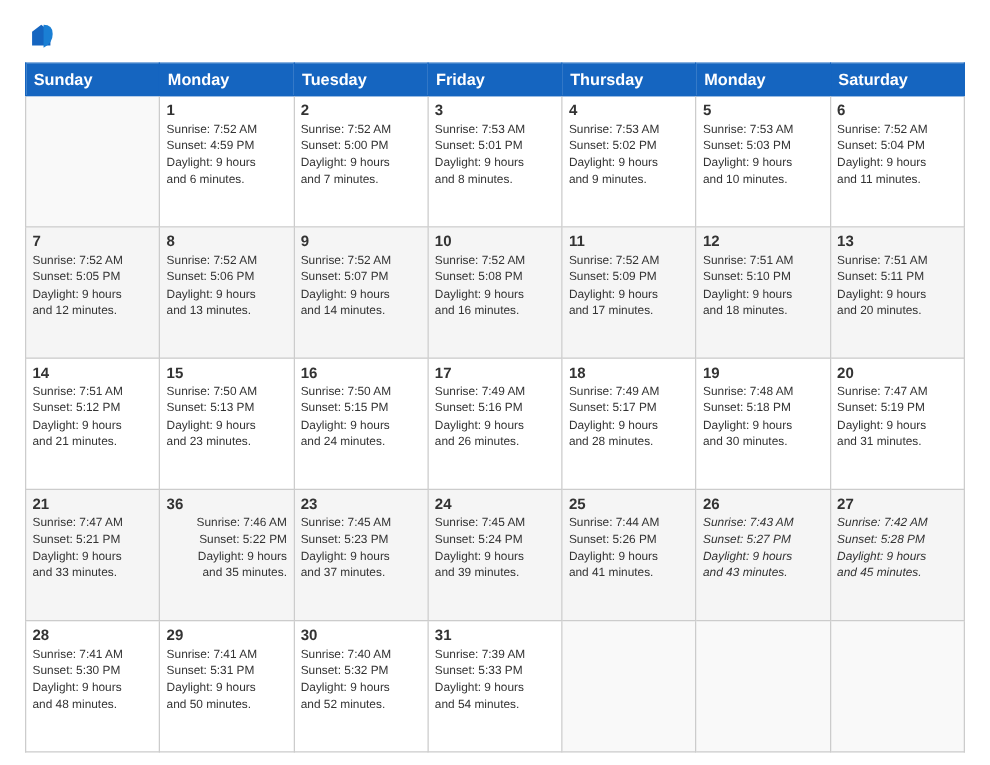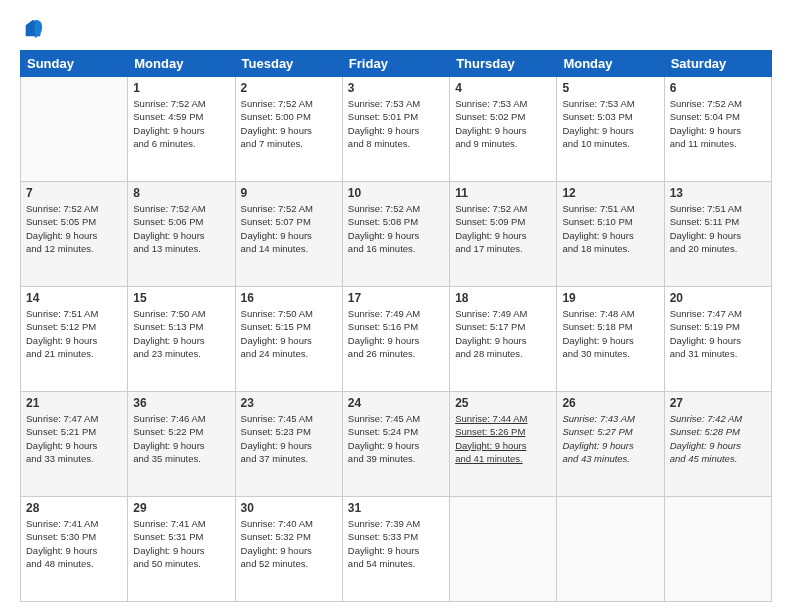--- a/index.html
+++ b/index.html
@@ -285,42 +285,42 @@
         <tr class="row-alt">
           <td>
             <span class="day-num">21</span>
             <div class="day-info" style="white-space: pre-line;">Sunrise: 7:47 AM
 Sunset: 5:21 PM
 Daylight: 9 hours
 and 33 minutes.</div>
           </td>
           <td>
             <span class="day-num">36</span>
-            <div class="day-info" style="white-space: pre-line;">Sunrise: 7:46 AM
+            <div class="day-info" style="white-space: pre-line; text-align: right;">Sunrise: 7:46 AM
 Sunset: 5:22 PM
 Daylight: 9 hours
 and 35 minutes.</div>
           </td>
           <td>
             <span class="day-num">23</span>
             <div class="day-info" style="white-space: pre-line;">Sunrise: 7:45 AM
 Sunset: 5:23 PM
 Daylight: 9 hours
 and 37 minutes.</div>
           </td>
           <td>
             <span class="day-num">24</span>
             <div class="day-info" style="white-space: pre-line;">Sunrise: 7:45 AM
 Sunset: 5:24 PM
 Daylight: 9 hours
 and 39 minutes.</div>
           </td>
           <td>
             <span class="day-num">25</span>
-            <div class="day-info" style="white-space: pre-line; text-decoration: underline;">Sunrise: 7:44 AM
+            <div class="day-info" style="white-space: pre-line;">Sunrise: 7:44 AM
 Sunset: 5:26 PM
 Daylight: 9 hours
 and 41 minutes.</div>
           </td>
           <td>
             <span class="day-num">26</span>
             <div class="day-info" style="white-space: pre-line; font-style: italic;">Sunrise: 7:43 AM
 Sunset: 5:27 PM
 Daylight: 9 hours
 and 43 minutes.</div>

